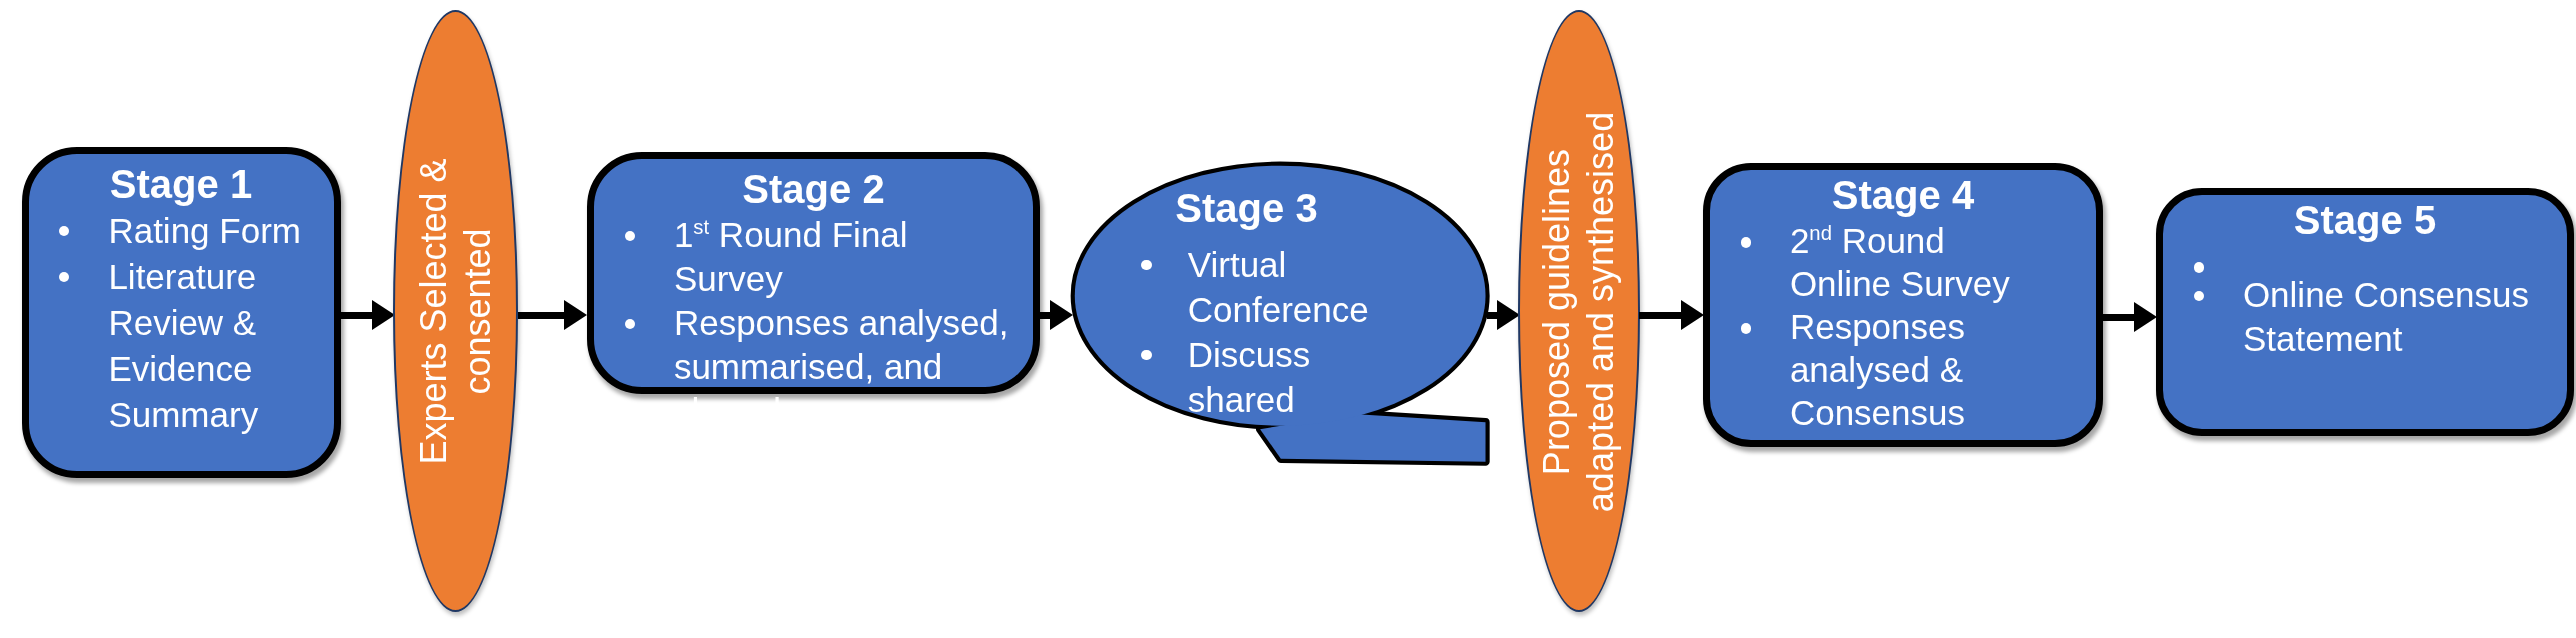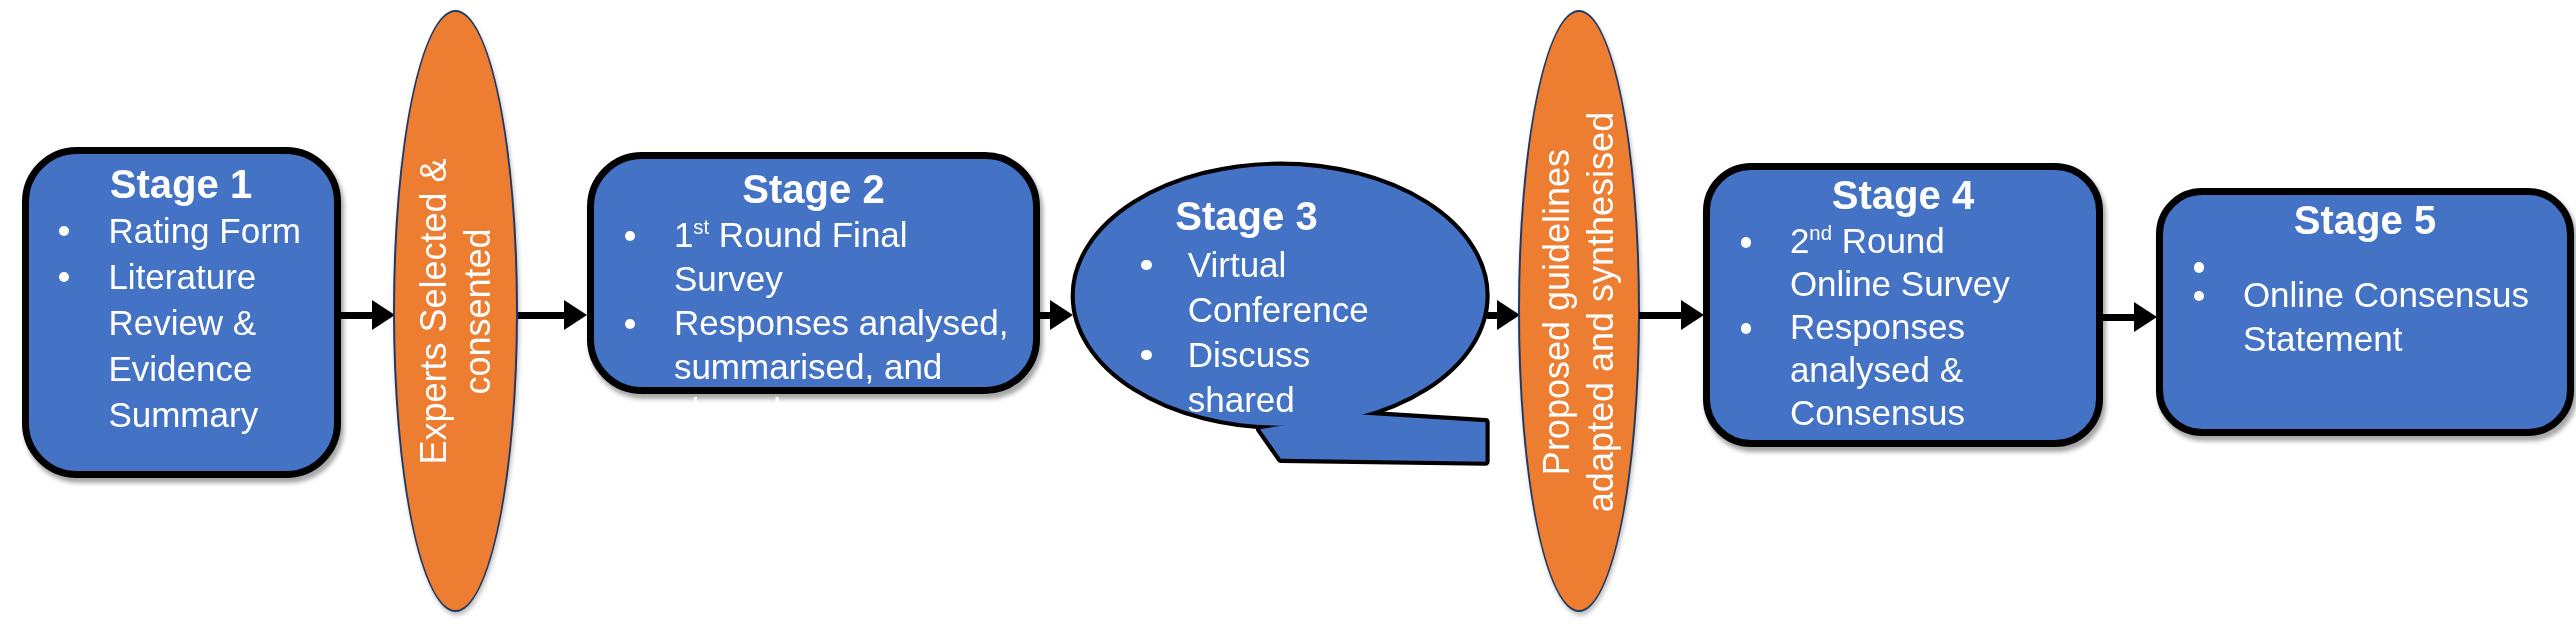--- a/index.html
+++ b/index.html
@@ -28,21 +28,21 @@
 
   
   .arrow{position:absolute;height:30.5px;}
   .arrow .shaft{position:absolute;left:0;top:11.8px;height:7px;background:#000;}
   .arrow .head{position:absolute;right:0;top:0;width:0;height:0;
                border-top:15.2px solid transparent;border-bottom:15.2px solid transparent;
                border-left:23.5px solid #000;}
 
   
   .bubble-svg{position:absolute;left:1064px;top:156px;width:433px;height:325px;}
-  .bubble-title{position:absolute;left:1108px;top:192px;width:277px;color:#fff;
+  .bubble-title{position:absolute;left:1108px;top:184px;width:277px;color:#fff;
                 font-weight:bold;font-size:40px;line-height:48px;text-align:center;}
   .bubble-rows{position:absolute;left:1122px;top:242px;width:305px;color:#fff;}
   .bubble-rows .row{padding-left:19.4px;}
   .bubble-rows .btext{margin-left:36px;font-size:35px;line-height:45px;}
 </style>
 </head>
 <body>
 
 <div class="canvas">
 

